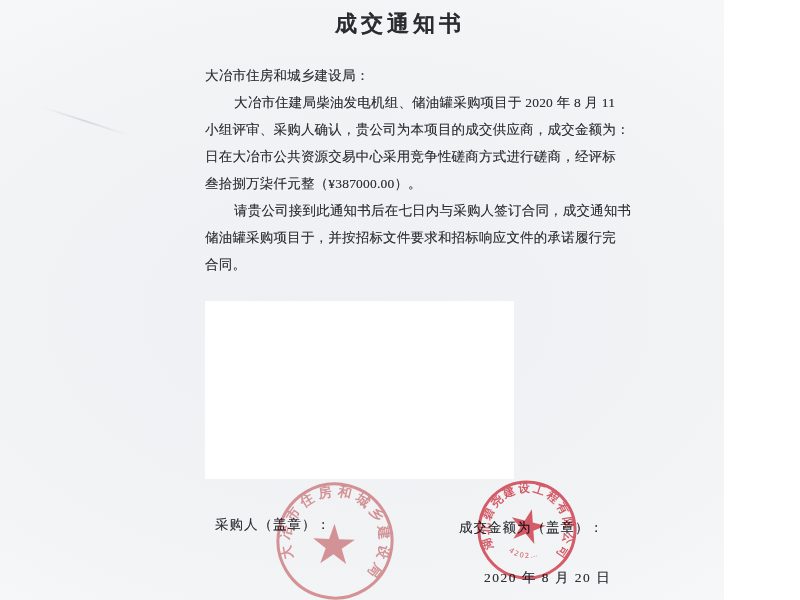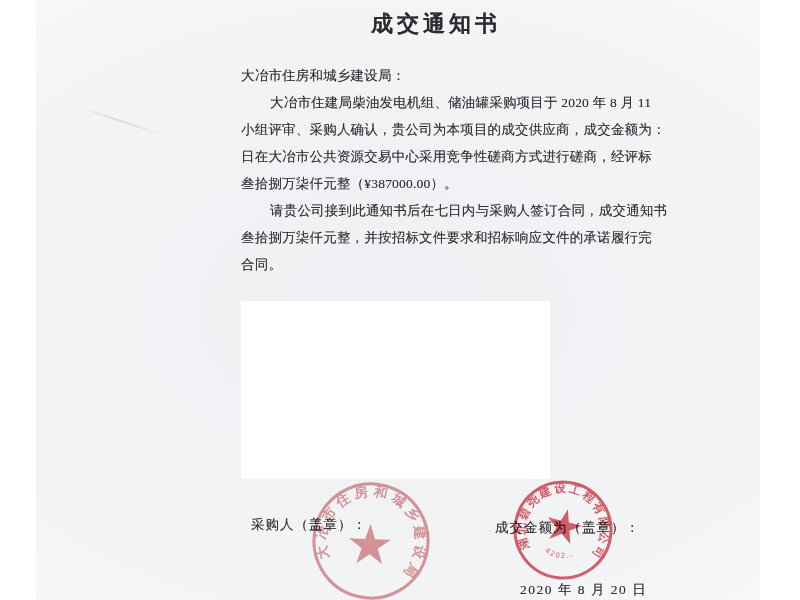--- a/index.html
+++ b/index.html
@@ -8,21 +8,20 @@
     overflow: hidden;
     background: #ffffff;
     font-family: "Liberation Serif", "DejaVu Serif", serif;
   }
   .page {
     position: relative;
     width: 724px; height: 600px;
     background:
       radial-gradient(ellipse 120% 95% at 48% 52%,
         #eef0f3 0%, #f1f3f5 45%, #f7f8f9 72%, #fdfdfe 88%, #ffffff 100%);
-    margin-left: 36px;
   }
   .crease {
     position: absolute;
     left: 40px; top: 120px; width: 90px; height: 2px;
     background: linear-gradient(90deg, rgba(160,168,178,0), rgba(160,168,178,.35), rgba(160,168,178,0));
     transform: rotate(18deg);
   }
   .title {
     position: absolute;
     top: 9px; left: 0; width: 800px;
@@ -54,21 +53,21 @@
   .sig-label {
     position: absolute;
     font-size: 13.5px;
     color: #2e3034;
     letter-spacing: 1px;
     white-space: nowrap;
     text-shadow: 0 0 0.4px rgba(40,42,48,.45);
   }
   .sig-purchaser { left: 215px; top: 516px; }
   .sig-agency   { left: 459px; top: 519px; }
-  .sig-date     { left: 484px; top: 581px; letter-spacing: 1.5px; }
+  .sig-date     { left: 484px; top: 569px; letter-spacing: 1.5px; }
   .stamp {
     position: absolute;
     mix-blend-mode: multiply;
   }
   .stamp-purchaser {
     left: 273px; top: 479px;
     opacity: .8;
     transform: rotate(14deg);
   }
   .stamp-agency {
@@ -87,21 +86,21 @@
 
   <div class="title">成交通知书</div>
 
   <div class="body-text">
     <div class="body-line">大冶市住房和城乡建设局：</div>
     <div class="body-line indent">大冶市住建局柴油发电机组、储油罐采购项目于 2020 年 8 月 11</div>
     <div class="body-line">小组评审、采购人确认，贵公司为本项目的成交供应商，成交金额为：</div>
     <div class="body-line">日在大冶市公共资源交易中心采用竞争性磋商方式进行磋商，经评标</div>
     <div class="body-line">叁拾捌万柒仟元整（¥387000.00）。</div>
     <div class="body-line indent">请贵公司接到此通知书后在七日内与采购人签订合同，成交通知书</div>
-    <div class="body-line">叁拾捌万柒仟元整，并按招标文件要求和招标响应文件的承诺履行完</div>
+    <div class="body-line">储油罐采购项目于，并按招标文件要求和招标响应文件的承诺履行完</div>
     <div class="body-line">合同。</div>
   </div>
 
   <div class="redaction"></div>
 
   <div class="sig-label sig-purchaser">采购人（盖章）：</div>
   <div class="sig-label sig-agency">成交金额为（盖章）：</div>
   <div class="sig-label sig-date">2020 年 8 月 20 日</div>
 
   <div class="stamp stamp-purchaser">

